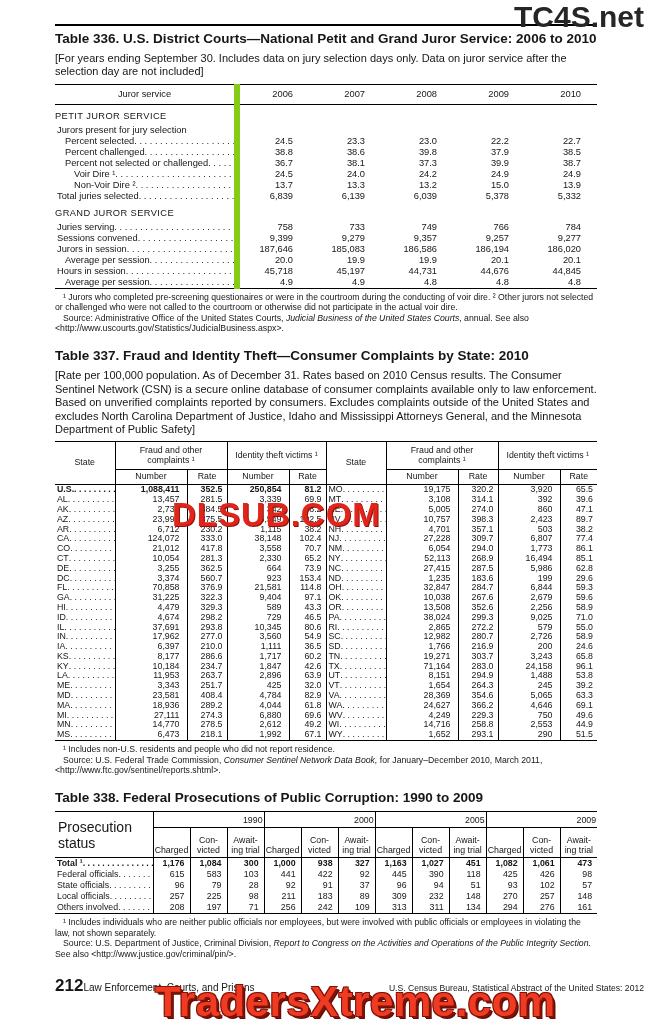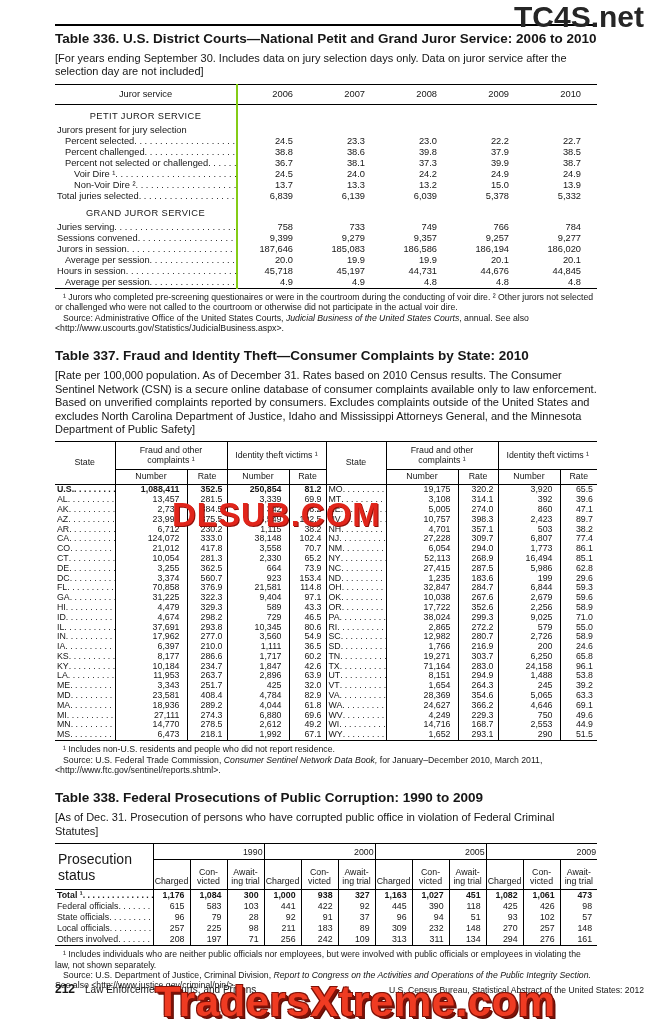--- a/index.html
+++ b/index.html
@@ -12,27 +12,27 @@
   .fnote{font-size:8.7px;line-height:1.2;margin:3px 0 0 0;text-indent:8px;}
   .src{font-size:8.7px;line-height:1.2;margin:0;text-indent:8px;}
   .src .it{font-style:italic;}
 
   table.t{border-collapse:collapse;width:100%;table-layout:fixed;
           border-top:1px solid #000;border-bottom:1px solid #000;}
   table.t thead th{font-weight:normal;border-bottom:1px solid #000;}
 
   
   .t336 th,.t336 td{font-size:9.3px;}
-  .t336 td:first-child,.t336 th:first-child{border-right:2px solid #84cc16;}
+  .t336 td:first-child,.t336 th:first-child{border-right:6px solid #84cc16;}
   .t336 thead th{height:17px;vertical-align:middle;}
   .t336 thead .stubh{text-align:center;}
   .t336 thead .yr{text-align:right;padding-right:16px;}
   .t336 tbody td{height:11px;line-height:11px;padding:0;white-space:nowrap;overflow:hidden;}
   .t336 .val{text-align:right;padding-right:16px;}
-  .t336 .sec{text-align:center;padding:6px 0 3px 0;height:auto;letter-spacing:.4px;}
+  .t336 .sec{text-align:left;padding:6px 0 3px 0;height:auto;letter-spacing:.4px;}
 
   
   .lblwrap{display:flex;align-items:baseline;overflow:hidden;}
   .lbltext{white-space:nowrap;}
   .ind0{padding-left:2px;}
   .ind1{padding-left:10px;}
   .ind2{padding-left:19px;}
   .dots{flex:1;overflow:hidden;white-space:nowrap;}
   .dots::before{content:" . . . . . . . . . . . . . . . . . . . . . . . . . . . . . . . . . . . . . . . . . . . . . . . . . . . . . . . . . . . . . . . .";}
 
@@ -52,21 +52,21 @@
   .t338 th:not(:last-child),.t338 td:not(:last-child){border-right:1px solid #000;}
   .t338 thead .stubh{text-align:left;vertical-align:middle;padding-left:3px;font-size:14px;}
   .t338 thead .yrg{text-align:right;height:13px;vertical-align:middle;}
   .t338 thead .colh{height:26px;vertical-align:bottom;text-align:center;white-space:pre-line;padding-bottom:2px;line-height:1.1;}
   .t338 tbody td{height:11px;line-height:11px;padding:0;white-space:nowrap;overflow:hidden;}
   .t338 .val{text-align:right;padding-right:5px;margin-left:48px;}
   .t338 tr.b td{font-weight:bold;}
 
   
   .footer{position:absolute;left:55px;right:8px;bottom:28px;display:flex;align-items:baseline;}
-  .pgnum{font-weight:bold;font-size:12px;margin-right:10px;}
+  .pgnum{font-weight:bold;font-size:17px;}
   .pgtitle{font-size:10px;}
   .pgright{margin-left:auto;font-size:8.6px;}
 
   
   .wm{position:absolute;z-index:5;pointer-events:none;white-space:nowrap;}
   .wm-top{top:0px;right:8px;font-size:30px;font-weight:bold;color:#262626;letter-spacing:0px;}
   .wm-mid{top:496px;left:172px;font-size:33px;font-weight:bold;color:#e1251b;letter-spacing:1px;
           text-shadow:1px 1px 0 #8f0f08;}
   .wm-bottom{bottom:-2px;left:155px;font-size:42px;font-weight:bold;color:#ef3b22;letter-spacing:.5px;
           text-shadow:-1px -1px 0 #801208,1px -1px 0 #801208,-1px 1px 0 #801208,2px 2px 0 #801208,3px 3px 0 #5f0d05;}
@@ -591,21 +591,21 @@
           <td class="val">4,479</td>
           <td class="val rate">329.3</td>
           <td class="val">589</td>
           <td class="val rate">43.3</td>
           <td class="lbl">
             <div class="lblwrap ind0">
               <span class="lbltext">OR</span>
               <span class="dots"></span>
             </div>
           </td>
-          <td class="val">17,722</td>
+          <td class="val">13,508</td>
           <td class="val rate">352.6</td>
           <td class="val">2,256</td>
           <td class="val rate">58.9</td>
         </tr>
         <tr>
           <td class="lbl">
             <div class="lblwrap ind0">
               <span class="lbltext">ID</span>
               <span class="dots"></span>
             </div>
@@ -703,21 +703,21 @@
           <td class="val">1,717</td>
           <td class="val rate">60.2</td>
           <td class="lbl">
             <div class="lblwrap ind0">
               <span class="lbltext">TN</span>
               <span class="dots"></span>
             </div>
           </td>
           <td class="val">19,271</td>
           <td class="val rate">303.7</td>
-          <td class="val">6,250</td>
+          <td class="val">3,243</td>
           <td class="val rate">65.8</td>
         </tr>
         <tr>
           <td class="lbl">
             <div class="lblwrap ind0">
               <span class="lbltext">KY</span>
               <span class="dots"></span>
             </div>
           </td>
           <td class="val">10,184</td>
@@ -856,21 +856,21 @@
           <td class="val rate">278.5</td>
           <td class="val">2,612</td>
           <td class="val rate">49.2</td>
           <td class="lbl">
             <div class="lblwrap ind0">
               <span class="lbltext">WI</span>
               <span class="dots"></span>
             </div>
           </td>
           <td class="val">14,716</td>
-          <td class="val rate">168.7</td>
+          <td class="val rate">258.8</td>
           <td class="val">2,553</td>
           <td class="val rate">44.9</td>
         </tr>
         <tr>
           <td class="lbl">
             <div class="lblwrap ind0">
               <span class="lbltext">MS</span>
               <span class="dots"></span>
             </div>
           </td>
@@ -888,21 +888,20 @@
           <td class="val rate">293.1</td>
           <td class="val">290</td>
           <td class="val rate">51.5</td>
         </tr>
       </tbody>
   </table>
   <p class="fnote">¹ Includes non-U.S. residents and people who did not report residence.</p>
   <p class="src"><span>Source: U.S. Federal Trade Commission, </span><span class="it">Consumer Sentinel Network Data Book,</span><span> for January–December 2010, March 2011, &lt;http://www.ftc.gov/sentinel/reports.shtml&gt;.</span></p>
 
   <h1 class="ttitle t2">Table 338. Federal Prosecutions of Public Corruption: 1990 to 2009</h1>
-  <p class="tnote">[As of Dec. 31. Prosecution of persons who have corrupted public office in violation of Federal Criminal Statutes]</p>
   <table class="t t338">
     <colgroup>
       <col style="width:98px">
       <col style="width:37px">
         <col style="width:37px">
         <col style="width:37px">
       <col style="width:37px">
         <col style="width:37px">
         <col style="width:37px">
       <col style="width:37px">

